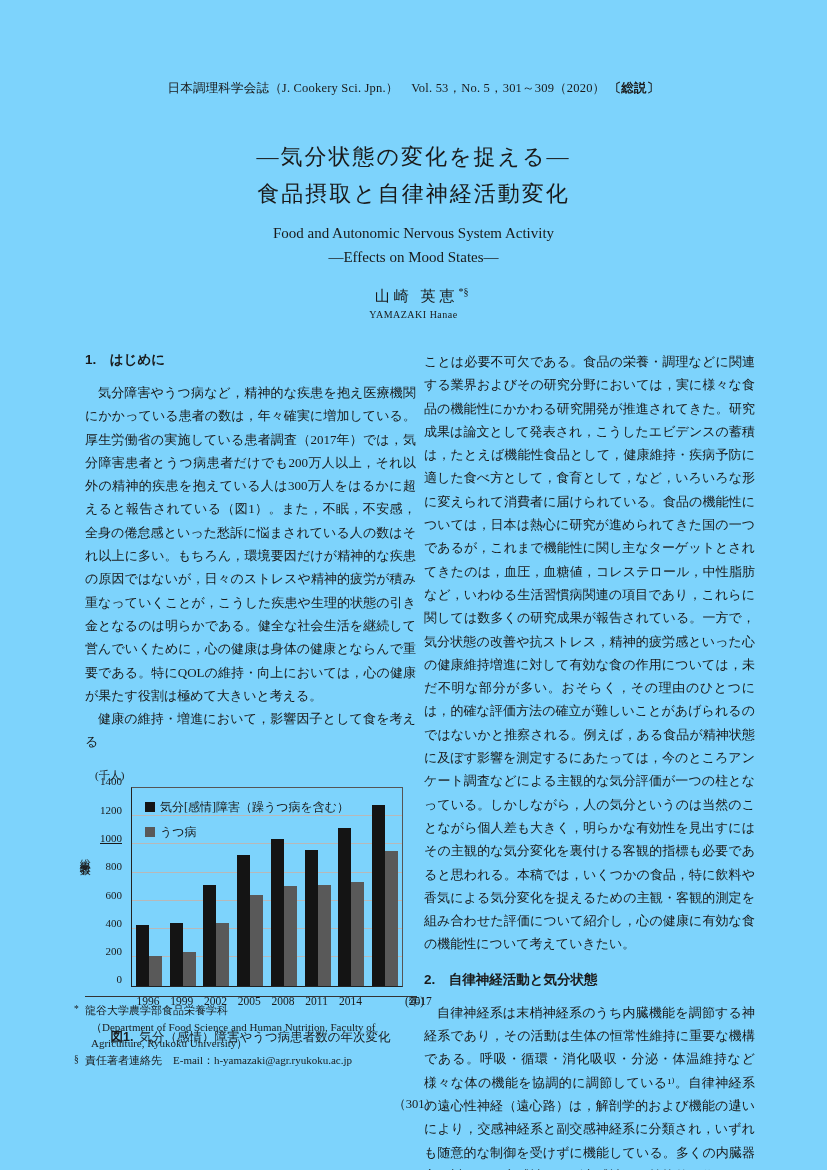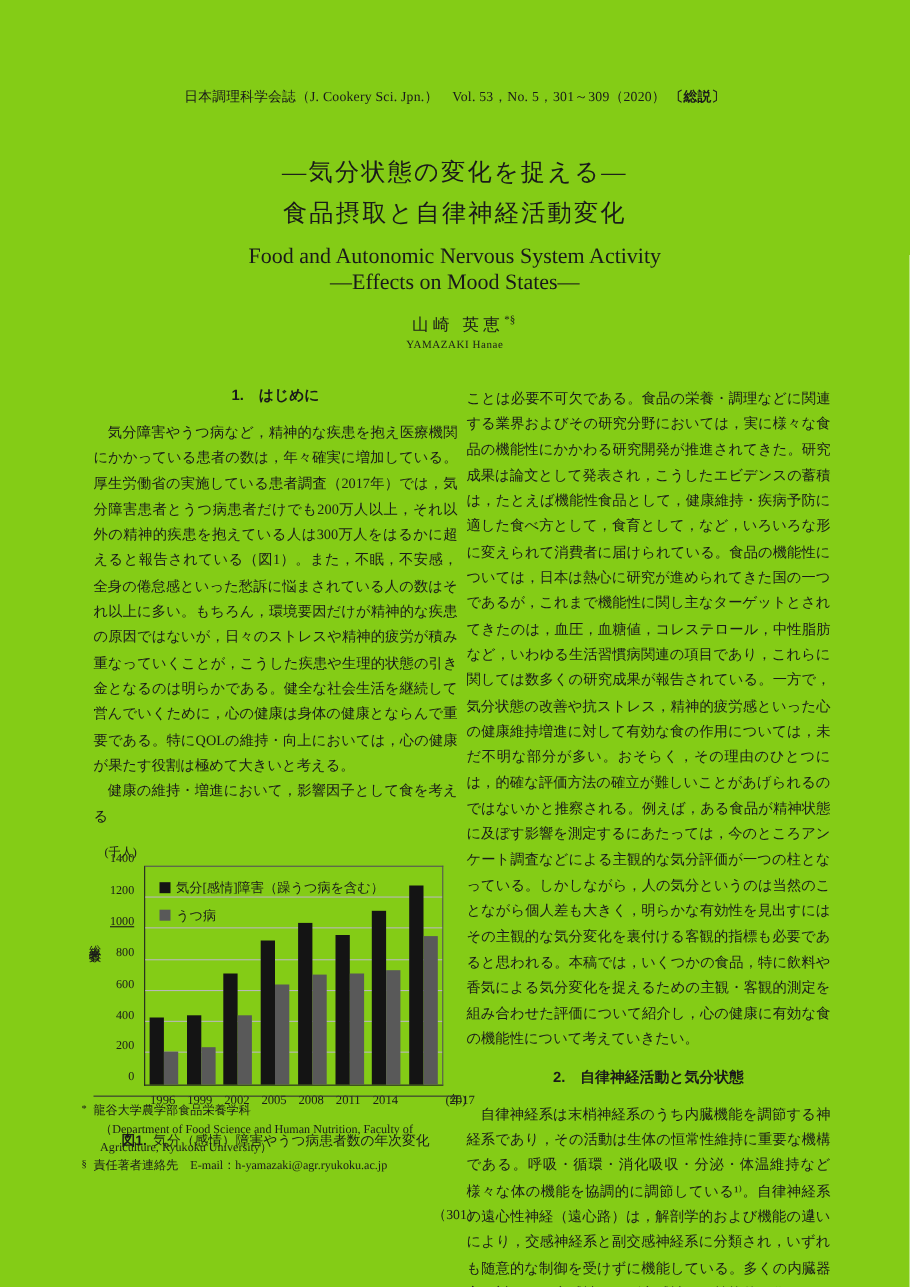--- a/index.html
+++ b/index.html
@@ -1,41 +1,41 @@
 <!DOCTYPE html>
 <html><head>
 <meta charset="utf-8">
 <style>
   html,body{margin:0;padding:0;background:#ffffff;}
   .page{
     position:relative;
     width:827px;height:1170px;
-    background:#84cc16;
+    background:#7dd3fc;
     font-family:"Liberation Serif","DejaVu Serif",serif;
     color:#1a1a1a;
     overflow:hidden;
   }
   .journal-header{
     position:absolute;top:80px;left:0;width:827px;
     text-align:center;font-size:12.5px;letter-spacing:.2px;
   }
   .journal-header .review-tag{font-family:"Liberation Sans","DejaVu Sans",sans-serif;font-weight:bold;}
   .title-block{position:absolute;top:138px;left:0;width:827px;text-align:center;}
   .title-jp{font-size:22px;line-height:37px;letter-spacing:2px;}
-  .title-en{font-size:20px;line-height:24px;margin-top:9px;}
+  .title-en{font-size:15px;line-height:24px;margin-top:9px;}
   .author-jp{font-size:15px;margin-top:17px;letter-spacing:4px;margin-left:16px;}
   .author-jp sup{font-size:10px;letter-spacing:0;}
   .author-en{font-size:10px;margin-top:3px;letter-spacing:.5px;}
 
   .col{position:absolute;top:350px;width:331px;font-size:13px;line-height:23.3px;text-align:justify;}
   .col-left{left:85px;}
   .col-right{left:424px;}
   .sec-heading{
     font-family:"Liberation Sans","DejaVu Sans",sans-serif;
-    font-weight:bold;font-size:13.5px;text-align:center;
+    font-weight:bold;font-size:13.5px;
     margin:0 0 11px 0;line-height:20px;
   }
   .sec-heading.mid{margin-top:14px;}
   p.body-para{margin:0;text-indent:1em;}
   p.body-para.no-indent{text-indent:0;}
 
   
   .chart{position:relative;height:254px;margin-top:12px;}
   .chart-unit{position:absolute;top:-2px;left:10px;font-size:11px;}
   .chart-ylabel{

